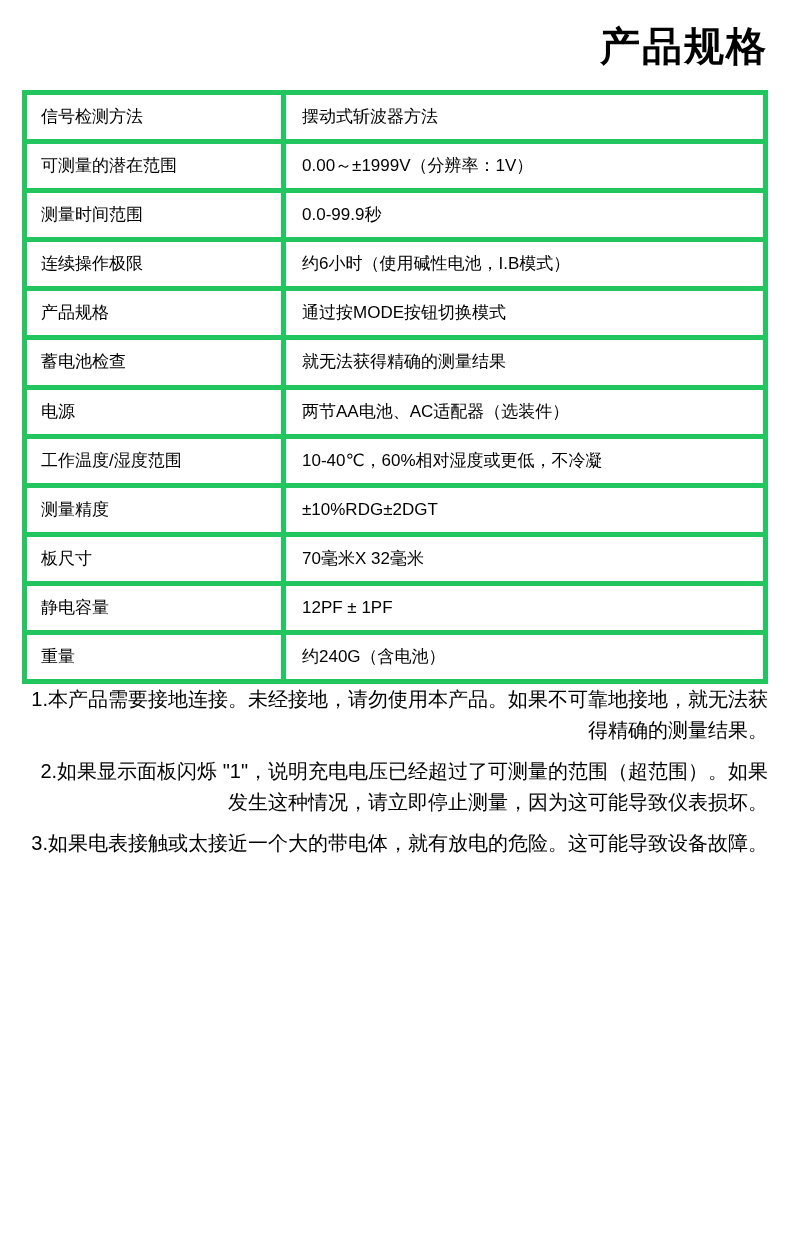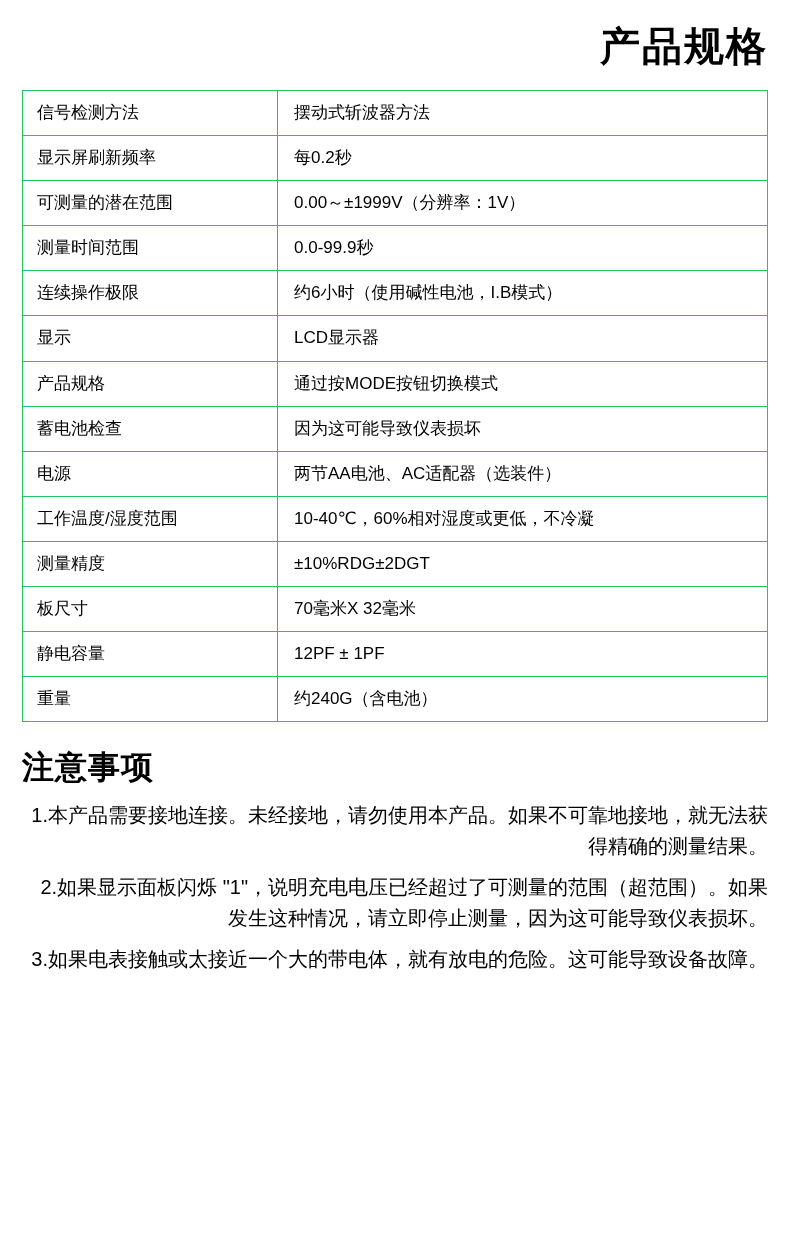--- a/index.html
+++ b/index.html
@@ -26,21 +26,21 @@
     letter-spacing: 2px;
     margin: 22px 0 20px 0;
     line-height: 1.2;
   }
   table.spec-table {
     width: 100%;
     border-collapse: collapse;
     table-layout: fixed;
   }
   table.spec-table td {
-    border: 1px solid #22c55e;
+    border: 5px solid #22c55e;
     font-size: 17px;
     line-height: 1.3;
     padding: 11px 12px 11px 14px;
     vertical-align: middle;
     word-break: break-all;
   }
   table.spec-table td.col-label {
     width: 228px;
   }
   table.spec-table td.col-value {
@@ -73,46 +73,38 @@
 
   <h1 class="main-title">产品规格</h1>
 
   <table class="spec-table">
     <tbody>
       <tr>
         <td class="col-label">信号检测方法</td>
         <td class="col-value">摆动式斩波器方法</td>
       </tr>
       <tr>
-        <td class="col-label">显示屏刷新频率</td>
-        <td class="col-value">每0.2秒</td>
-      </tr>
-      <tr>
         <td class="col-label">可测量的潜在范围</td>
         <td class="col-value">0.00～±1999V（分辨率：1V）</td>
       </tr>
       <tr>
         <td class="col-label">测量时间范围</td>
         <td class="col-value">0.0-99.9秒</td>
       </tr>
       <tr>
         <td class="col-label">连续操作极限</td>
         <td class="col-value">约6小时（使用碱性电池，I.B模式）</td>
       </tr>
       <tr>
-        <td class="col-label">显示</td>
-        <td class="col-value">LCD显示器</td>
-      </tr>
-      <tr>
         <td class="col-label">产品规格</td>
         <td class="col-value">通过按MODE按钮切换模式</td>
       </tr>
       <tr>
         <td class="col-label">蓄电池检查</td>
-        <td class="col-value">因为这可能导致仪表损坏</td>
+        <td class="col-value">就无法获得精确的测量结果</td>
       </tr>
       <tr>
         <td class="col-label">电源</td>
         <td class="col-value">两节AA电池、AC适配器（选装件）</td>
       </tr>
       <tr>
         <td class="col-label">工作温度/湿度范围</td>
         <td class="col-value">10-40℃，60%相对湿度或更低，不冷凝</td>
       </tr>
       <tr>
@@ -127,21 +119,20 @@
         <td class="col-label">静电容量</td>
         <td class="col-value">12PF ± 1PF</td>
       </tr>
       <tr>
         <td class="col-label">重量</td>
         <td class="col-value">约240G（含电池）</td>
       </tr>
     </tbody>
   </table>
 
-  <h2 class="section-title">注意事项</h2>
 
   <ol class="notes">
     <li>1.本产品需要接地连接。未经接地，请勿使用本产品。如果不可靠地接地，就无法获得精确的测量结果。</li>
     <li>2.如果显示面板闪烁 "1"，说明充电电压已经超过了可测量的范围（超范围）。如果发生这种情况，请立即停止测量，因为这可能导致仪表损坏。</li>
     <li>3.如果电表接触或太接近一个大的带电体，就有放电的危险。这可能导致设备故障。</li>
   </ol>
 
 </div>
 
 </body></html>

